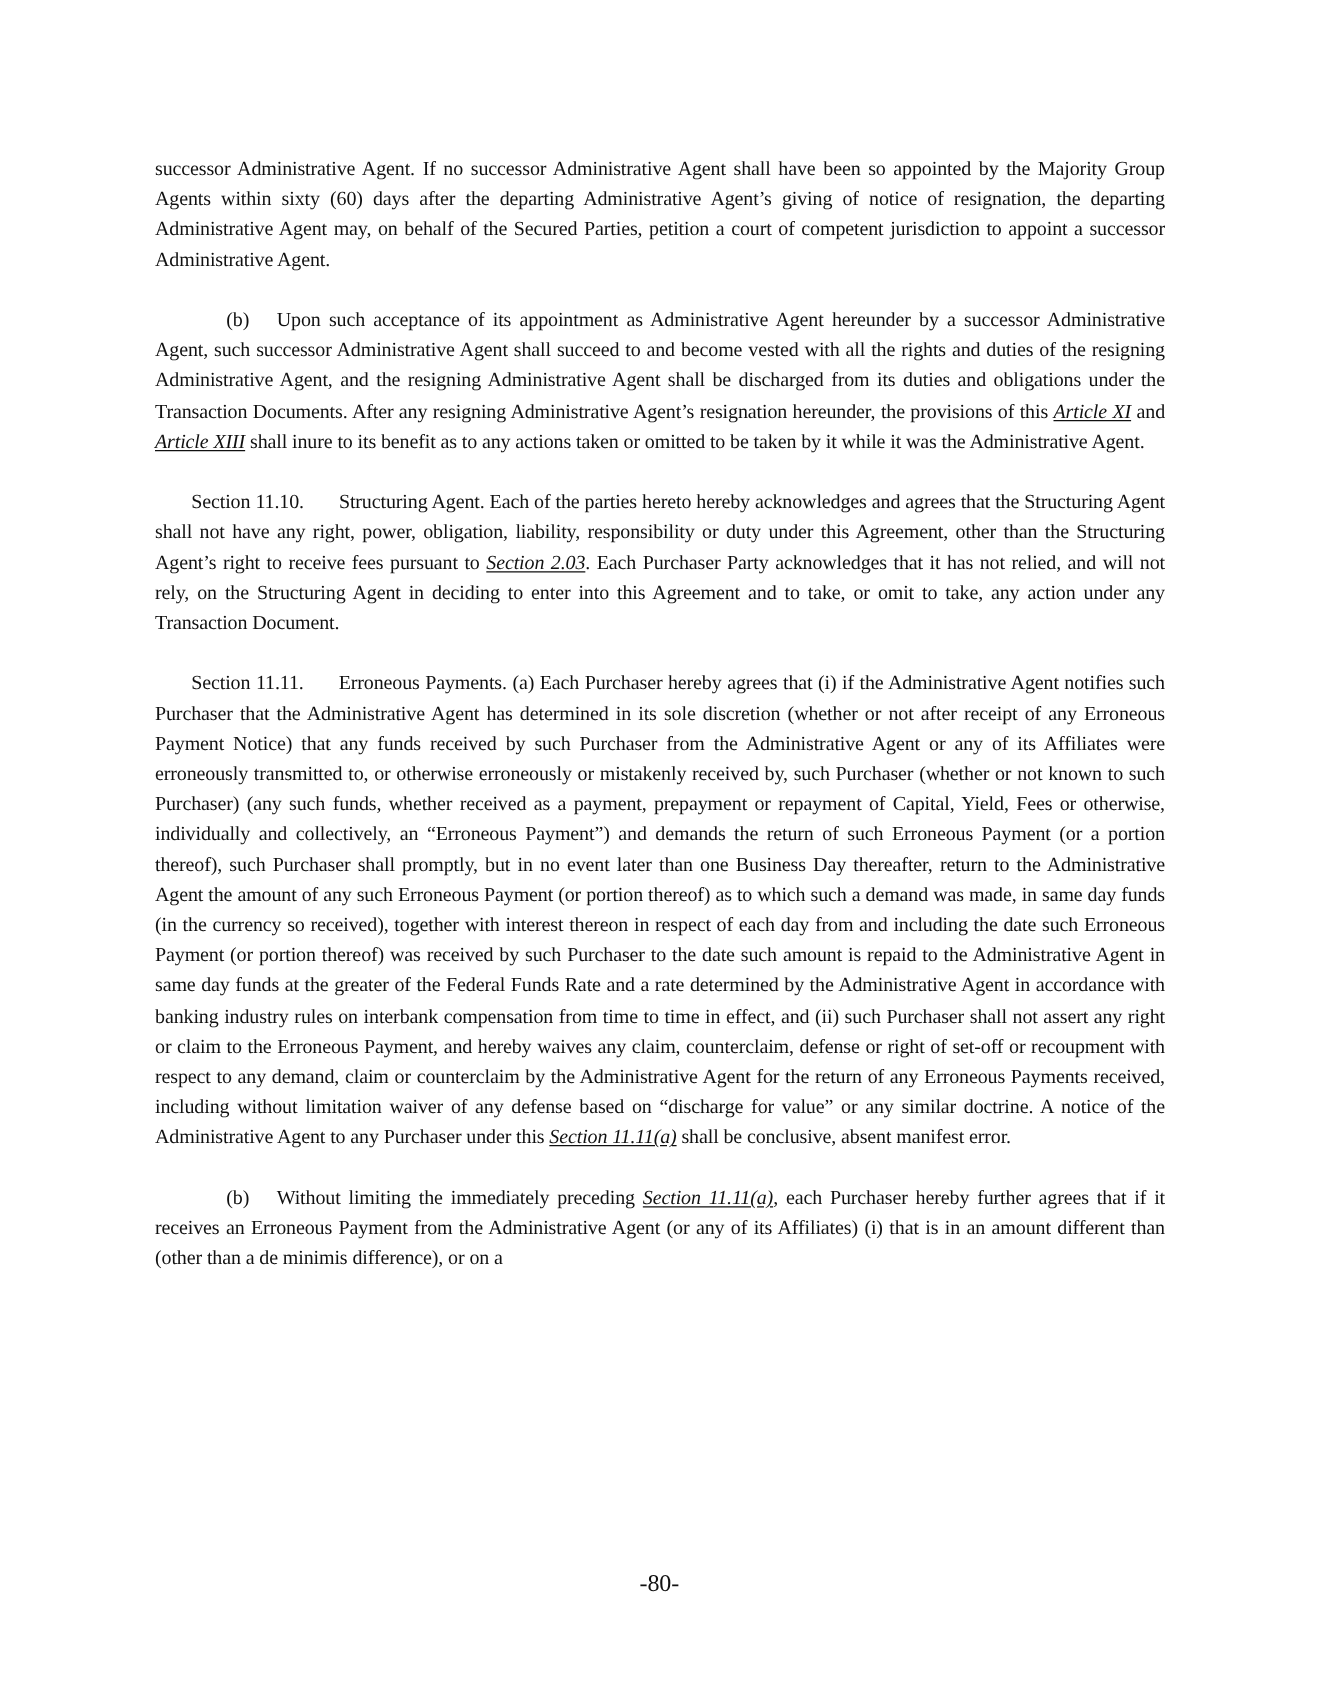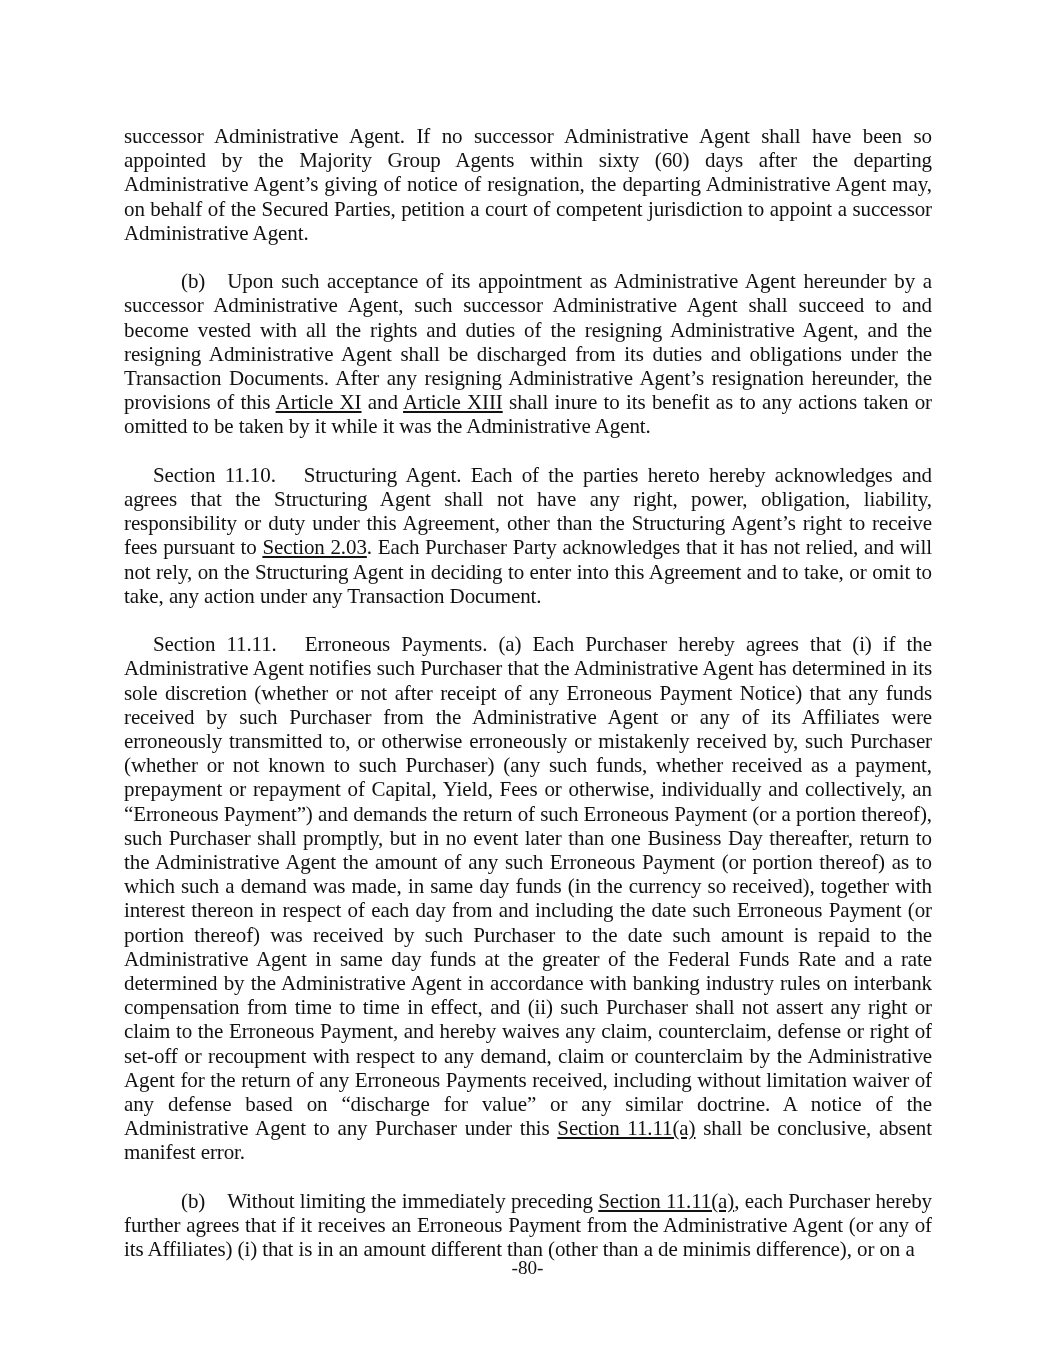--- a/index.html
+++ b/index.html
@@ -15,29 +15,29 @@
       font-family: "Liberation Serif", "DejaVu Serif", serif;
       color: #111111;
     }
     .page {
       position: absolute;
       left: 124px;
       top: 124px;
       width: 808px;
     }
     .para {
-      font-size: 21px;
+      font-size: 16px;
       line-height: 24.2px;
       text-align: justify;
       margin: 0 0 24.2px 0;
       letter-spacing: -0.1px;
     }
     .indent-b { text-indent: 57px; }
     .indent-sec { text-indent: 29px; }
-    .u { text-decoration: underline; text-underline-offset: 2px; }
+    .u { text-decoration: underline; text-underline-offset: 2px; font-style: italic; }
     .i { }
     .tab { display: inline-block; width: 22px; }
     .tab-sec { display: inline-block; width: 28px; }
     .page-number {
       position: absolute;
       left: 0;
       width: 1055px;
       top: 1256px;
       text-align: center;
       font-size: 19.2px;

